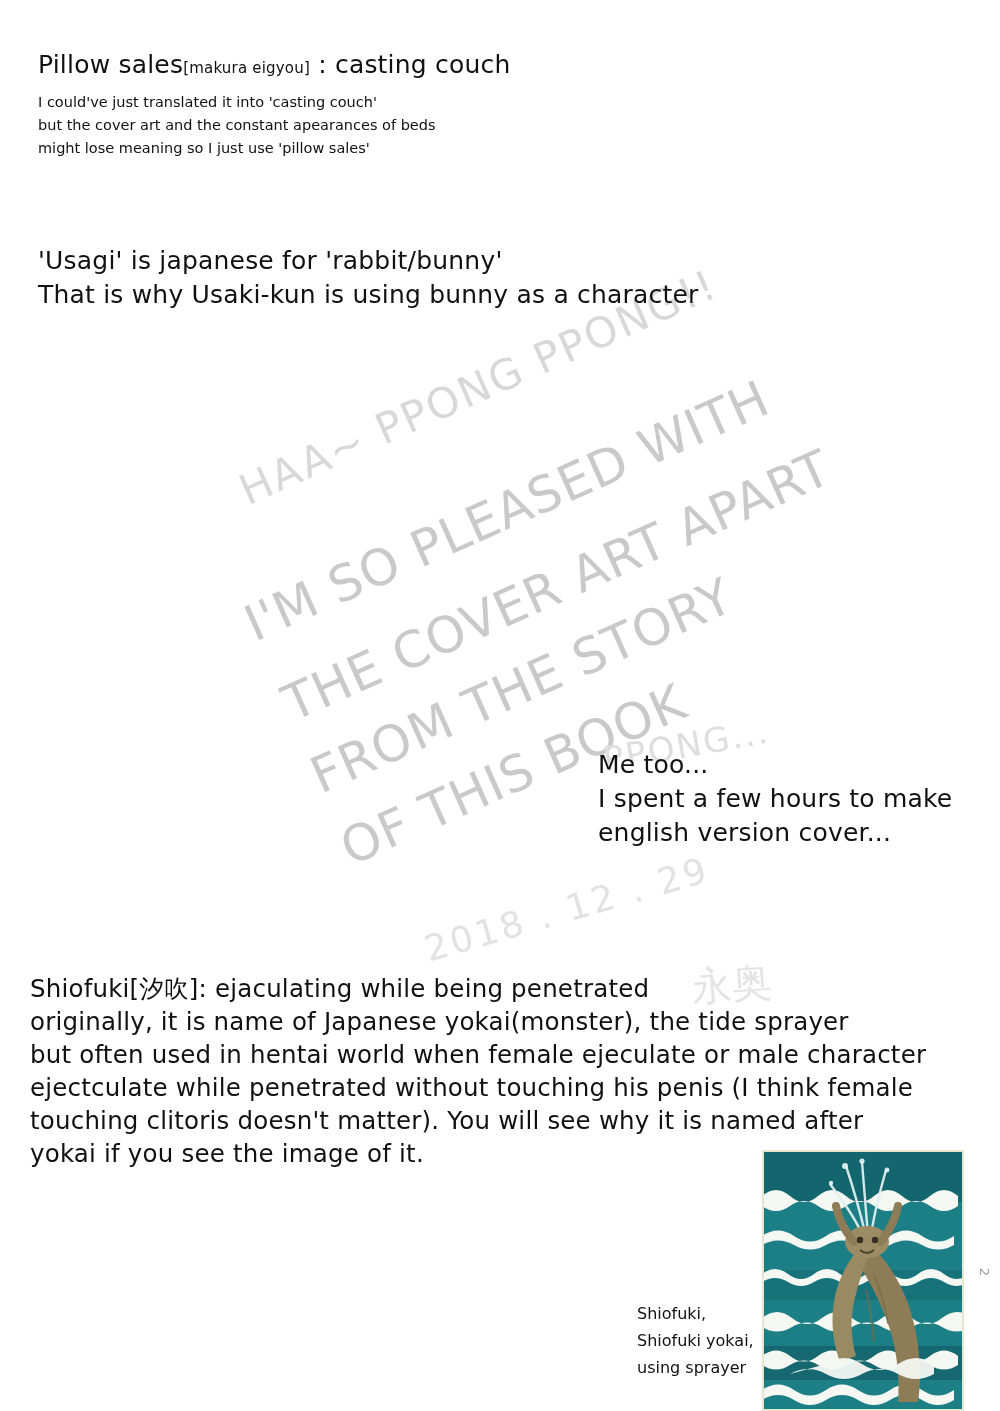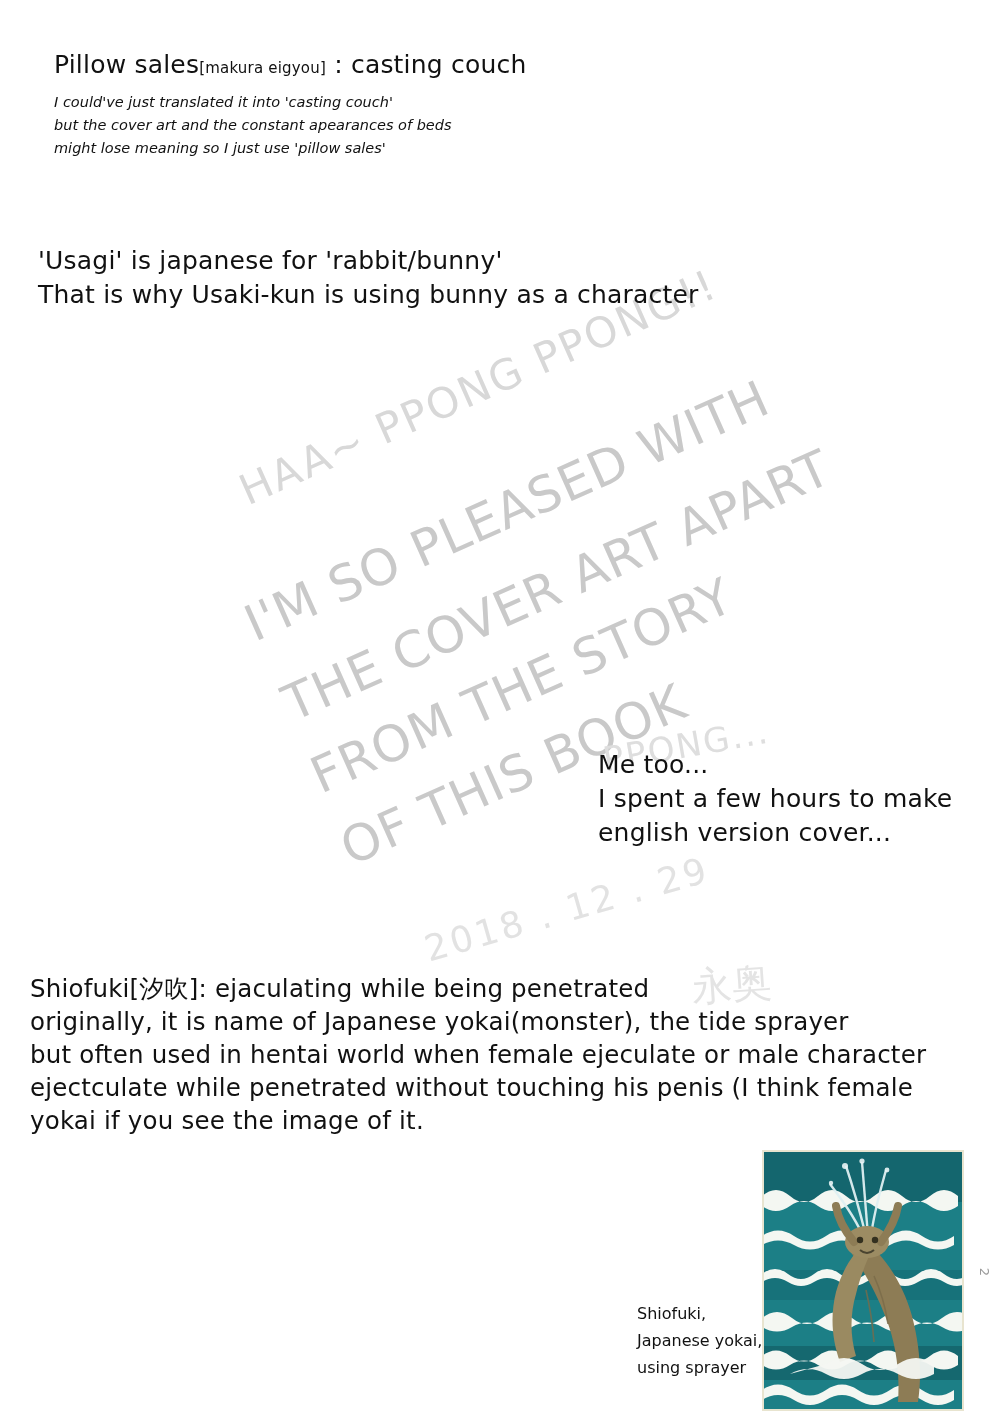--- a/index.html
+++ b/index.html
@@ -37,25 +37,24 @@
     color: #111111;
   }
   .bracket-small {
     font-size: 15px;
   }
 
   #note-pillow {
     left: 38px;
     top: 48px;
     width: 900px;
-    margin-left: 16px;
   }
   #note-pillow .line1 { white-space: nowrap; }
   #note-pillow .line2 { white-space: nowrap; }
-  #note-pillow .sub { margin-top: 6px; font-style: italic; }
+  #note-pillow .sub { margin-top: 6px; }
 
   #note-usagi {
     left: 38px;
     top: 244px;
     width: 900px;
   }
   #note-usagi .l { white-space: nowrap; }
 
   
   #sfx-layer {
@@ -225,26 +224,27 @@
     <div class="hand-big l">Me too...</div>
     <div class="hand-big l">I spent a few hours to make</div>
     <div class="hand-big l">english version cover...</div>
   </div>
 
   <div class="note-block" id="note-shiofuki">
     <div class="hand-big l">Shiofuki[汐吹]: ejaculating while being penetrated</div>
     <div class="hand-big l">originally, it is name of Japanese yokai(monster), the tide sprayer</div>
     <div class="hand-big l">but often used in hentai world when female ejeculate or male character</div>
     <div class="hand-big l">ejectculate while penetrated without touching his penis (I think female</div>
+    <div class="hand-big l">touching clitoris doesn't matter). You will see why it is named after</div>
     <div class="hand-big l">yokai if you see the image of it.</div>
   </div>
 
   <div id="pic-caption">
     <div class="l">Shiofuki,</div>
-    <div class="l">Japanese yokai,</div>
+    <div class="l">Shiofuki yokai,</div>
     <div class="l">using sprayer</div>
   </div>
 
   <div id="yokai-figure">
     <svg width="202" height="261" viewBox="0 0 202 261" xmlns="http://www.w3.org/2000/svg">
       <defs>
         <clipPath id="frameclip">
             <rect x="0" y="0" width="202" height="261"></rect>
           </clipPath>
       </defs>

